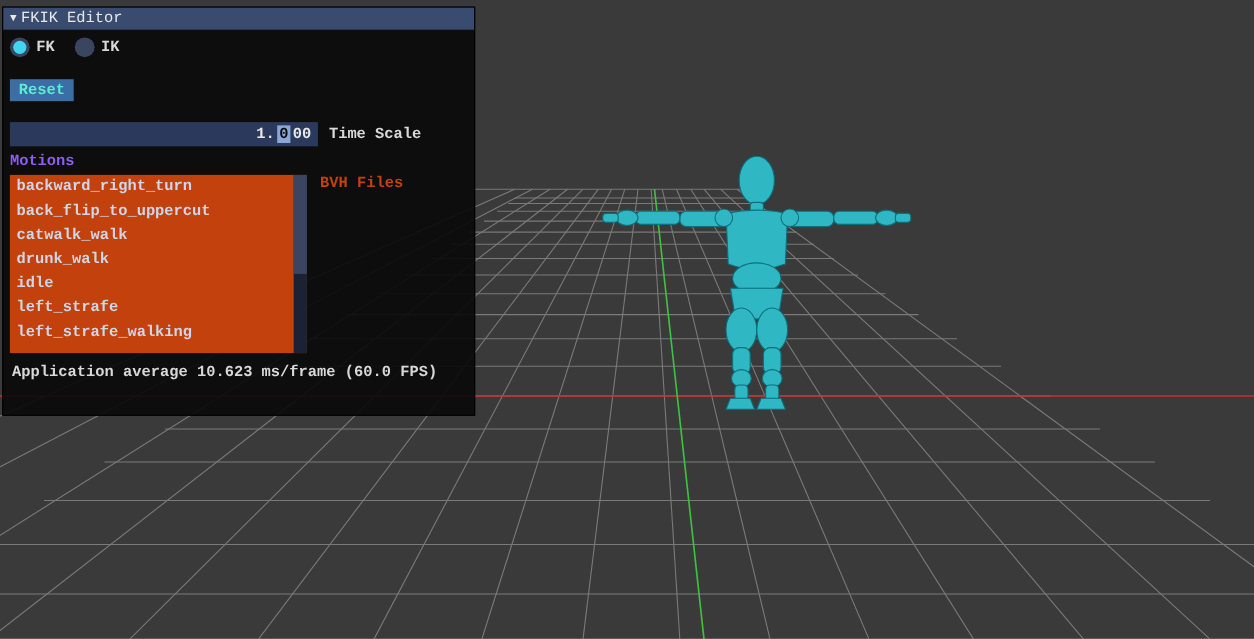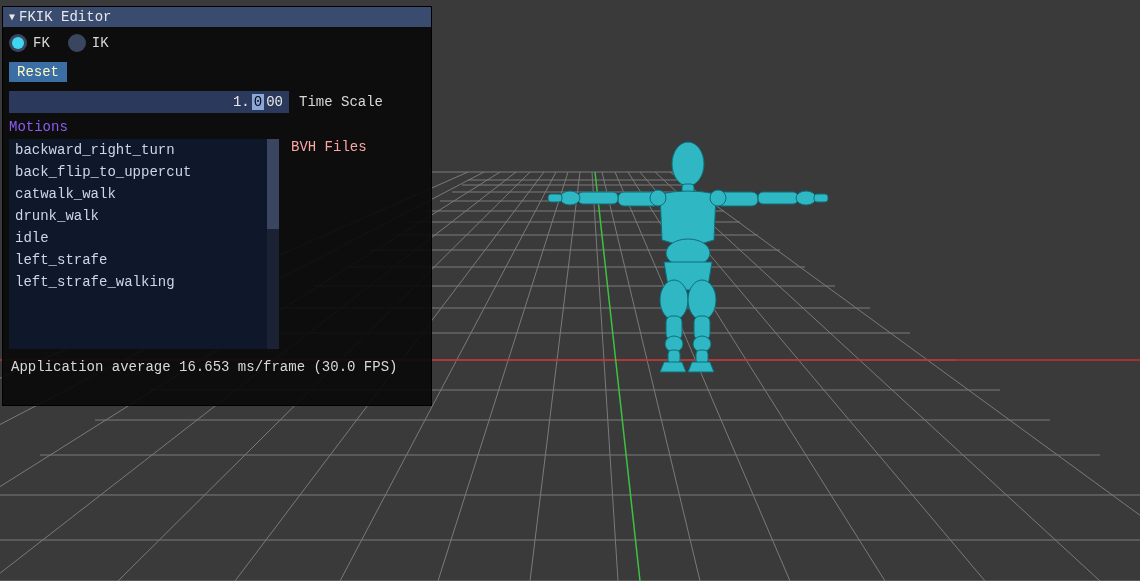--- a/index.html
+++ b/index.html
@@ -44,20 +44,21 @@
     align-items: center;
     gap: 4px;
     font-size: 14px;
   }
   .titlebar .tri {
     font-size: 10px;
     color: #e8e8e8;
   }
   .panel-body {
     padding: 4px 6px 10px 6px;
+    font-weight: bold;
   }
 
   .row {
     display: flex;
     align-items: center;
     gap: 6px;
     padding: 3px 0;
   }
 
   .radio {
@@ -80,23 +81,23 @@
   .checkbox {
     width: 18px;
     height: 18px;
     background: #3a4560;
     flex: 0 0 auto;
   }
 
   .btn {
     display: inline-block;
     background: #3a6ea5;
-    color: #fef9c3;
+    color: #5eead4;
     padding: 2px 8px;
-    margin: 4px 0;
+    margin: 14px 0;
     cursor: pointer;
   }
 
   .numfield-wrap {
     display: flex;
     align-items: center;
     gap: 10px;
     padding: 2px 0;
   }
   .numfield {
@@ -123,22 +124,22 @@
     color: #8b5cf6;
   }
 
   .two-col {
     display: flex;
     gap: 8px;
     padding-top: 2px;
   }
   .listbox {
     width: 270px;
-    height: 210px;
-    background: #0f172a;
+    height: 162px;
+    background: #c2410c;
     overflow: hidden;
     position: relative;
   }
   .listbox .items {
     padding: 0;
   }
   .listbox .item {
     padding: 1px 6px;
     color: #cfd6e6;
     white-space: nowrap;
@@ -161,21 +162,21 @@
   .listbox .thumb {
     position: absolute;
     right: 0;
     top: 0;
     width: 12px;
     height: 90px;
     background: #3a4560;
   }
 
   .right-col-label {
-    color: #fca5a5;
+    color: #c2410c;
     padding: 0 0 0 4px;
   }
 
   .status {
     padding: 10px 2px 20px 2px;
     color: #d8d8d8;
     font-size: 14px;
   }
 </style>
 </head>
@@ -311,15 +312,15 @@
             <div class="item">left_strafe</div>
             <div class="item">left_strafe_walking</div>
           </div>
         <div class="scrollbar">
           <div class="thumb"></div>
         </div>
       </div>
       <div class="right-col-label">BVH Files</div>
     </div>
 
-    <div class="status">Application average 16.653 ms/frame (30.0 FPS)</div>
+    <div class="status">Application average 10.623 ms/frame (60.0 FPS)</div>
   </div>
 </div>
 
 </body></html>

